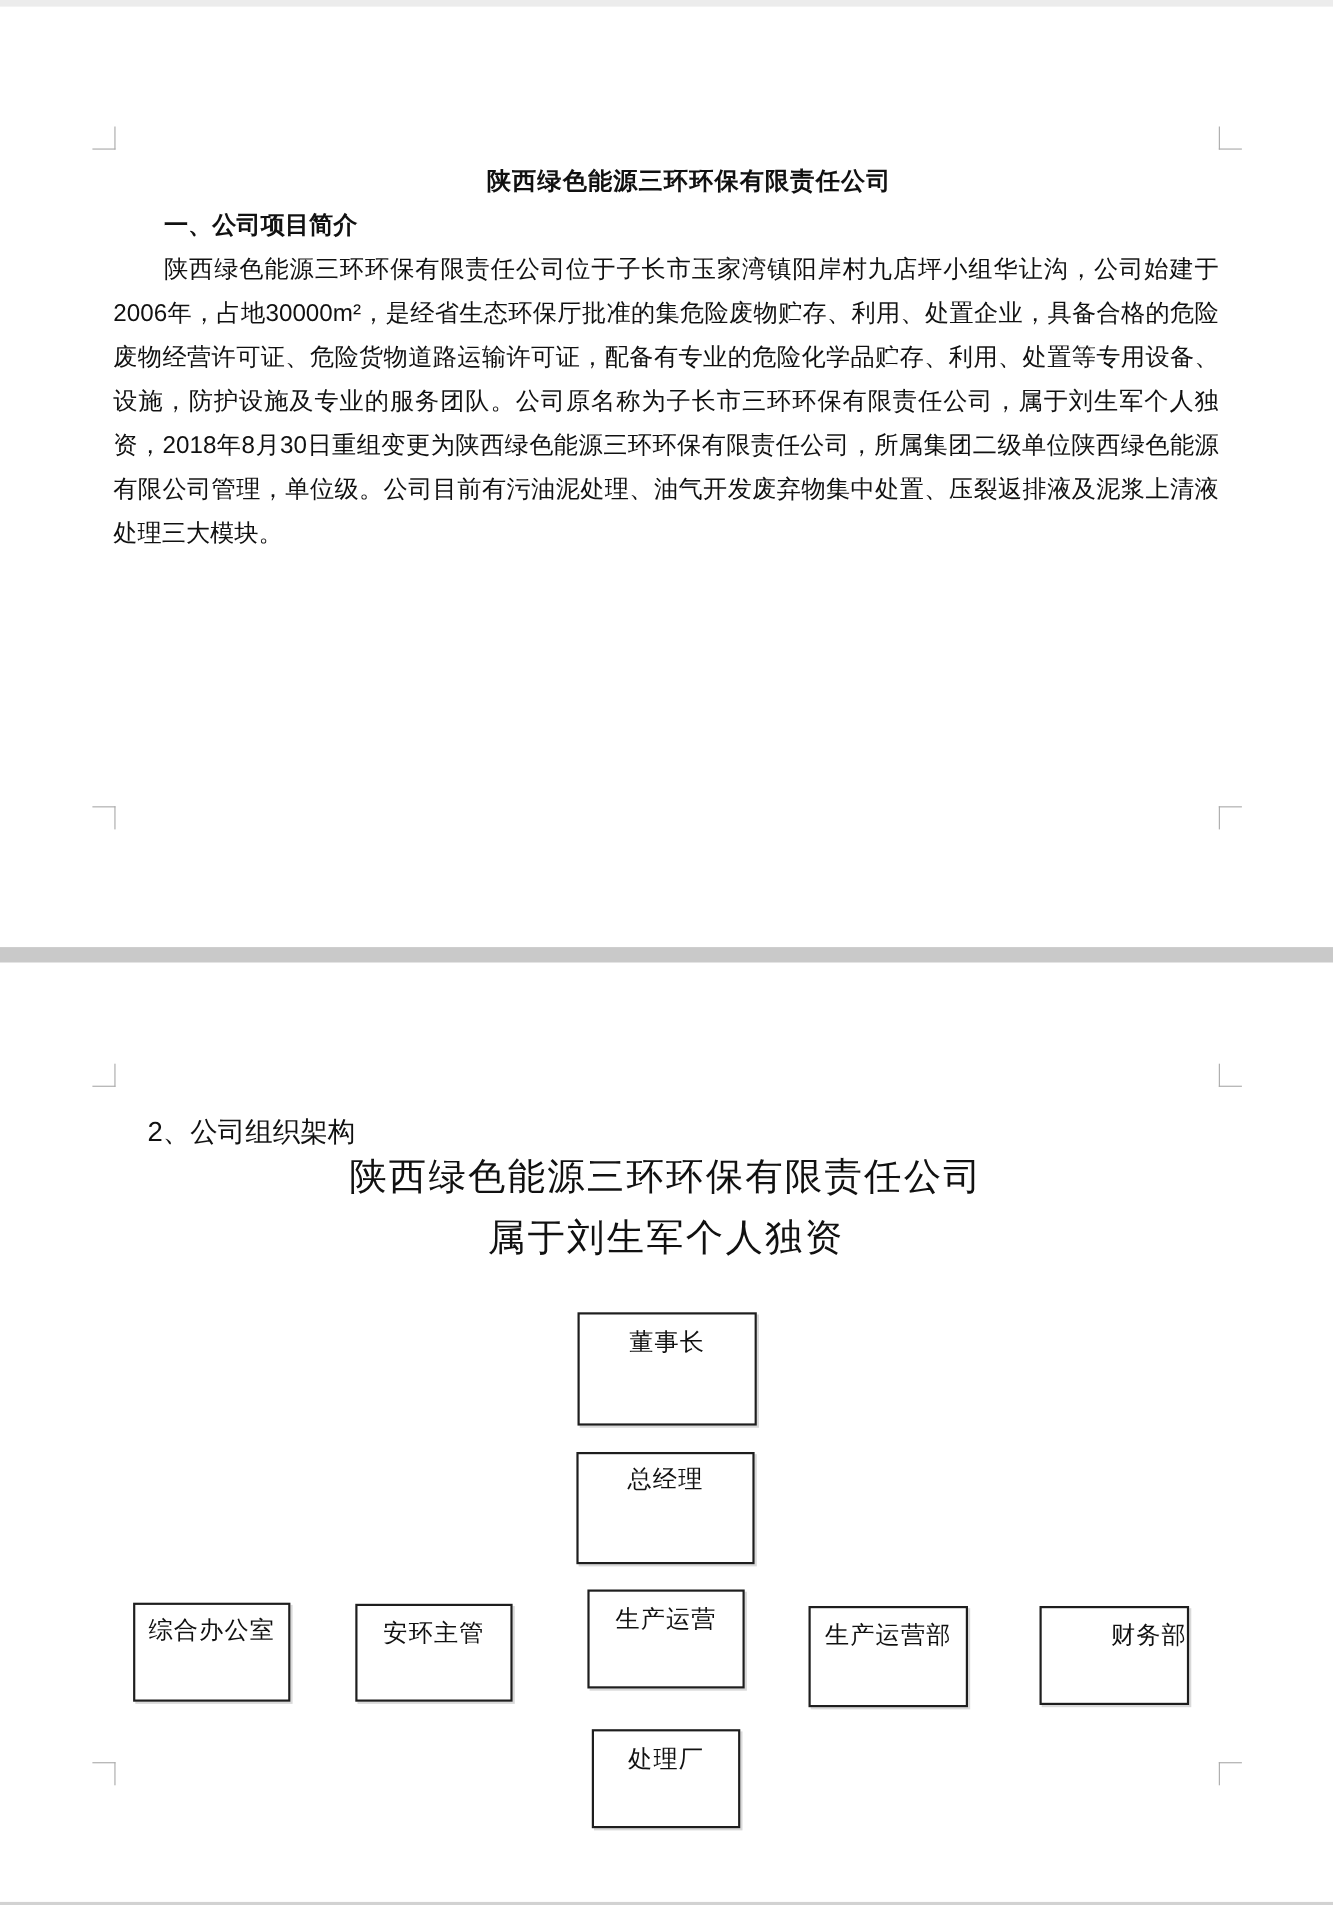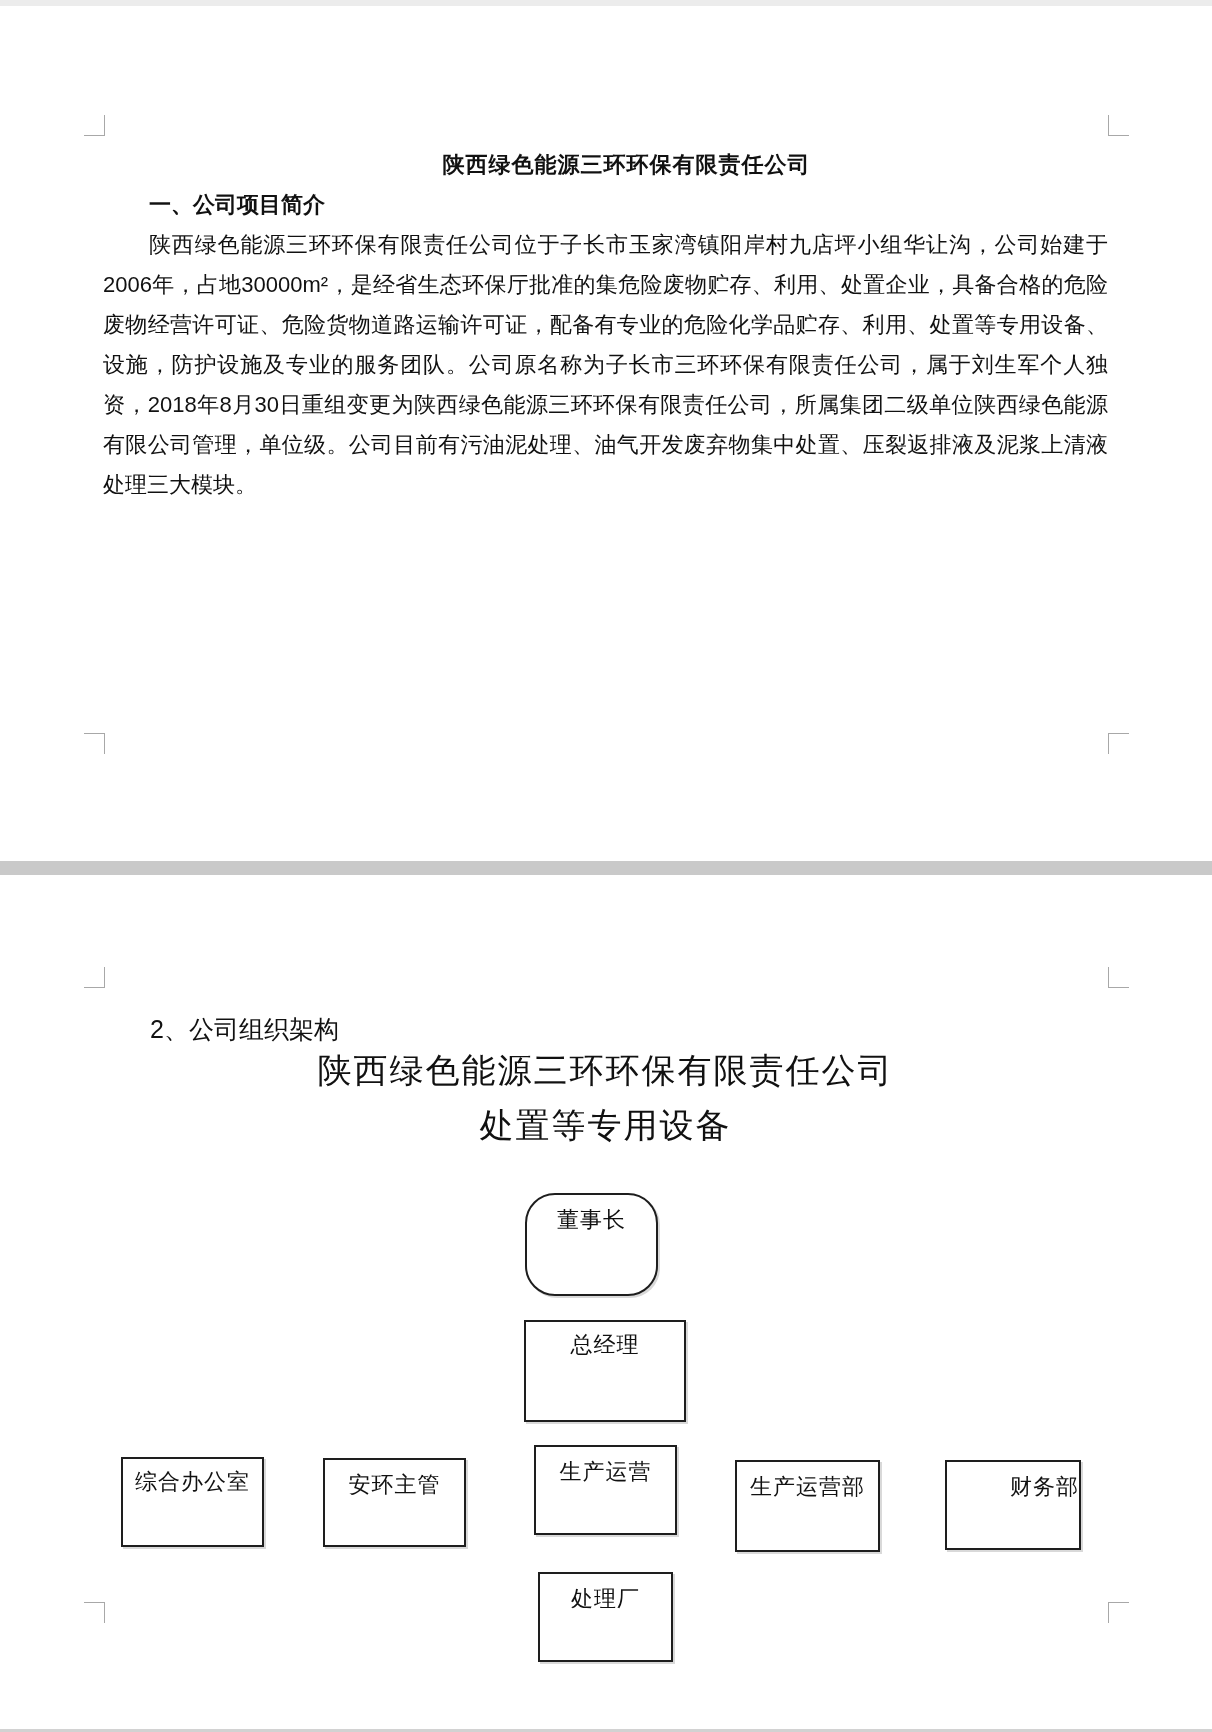--- a/index.html
+++ b/index.html
@@ -24,34 +24,34 @@
   .mark.bl { border-right-width: 1px;  border-top-width: 1px; }
   .mark.br { border-left-width: 1px;   border-top-width: 1px; }
 
   
   .content-1 { position: absolute; left: 103px; top: 145px; width: 1005px; font-size: 22px; line-height: 40px; }
   .doc-title { text-align: center; font-weight: bold; letter-spacing: 1px; position: relative; left: 21px; white-space: nowrap; }
   .sec-heading { font-weight: bold; padding-left: 46px; }
   .para { text-align: justify; text-indent: 46px; }
 
   
-  .sec2-heading { position: absolute; left: 150px; top: 1015px; font-size: 25px; line-height: 28px; }
+  .sec2-heading { position: absolute; left: 134px; top: 1015px; font-size: 25px; line-height: 28px; }
   .chart-title { position: absolute; left: 103px; width: 1005px; text-align: center; font-size: 34px; line-height: 34px; letter-spacing: 2px; white-space: nowrap; }
   .chart-title.l1 { top: 1053px; }
   .chart-title.l2 { top: 1108px; }
 
   
   .obox {
     position: absolute; box-sizing: border-box;
     background: #ffffff; border: 2px solid #1e1e1e;
     box-shadow: 2px 2px 0 rgba(0,0,0,0.15);
     text-align: center; font-size: 22px; letter-spacing: 1px;
     padding-top: 13px; line-height: 24px;
   }
-  .obox.chairman      { left: 525px; top: 1193px; width: 133px; height: 103px; border-radius: 30px; }
+  .obox.chairman      { left: 525px; top: 1193px; width: 163px; height: 103px; }
   .obox.gm            { left: 524px; top: 1320px; width: 162px; height: 102px; font-family: Liberation Mono, monospace; }
   .obox.prod-op       { left: 534px; top: 1445px; width: 143px; height: 90px; }
   .obox.office        { left: 121px; top: 1457px; width: 143px; height: 90px; font-family: Liberation Mono, monospace; }
   .obox.safety        { left: 323px; top: 1458px; width: 143px; height: 89px; }
   .obox.prod-op-dept  { left: 735px; top: 1460px; width: 145px; height: 92px; }
   .obox.finance       { left: 945px; top: 1460px; width: 136px; height: 90px; text-align: right; }
   .obox.plant         { left: 538px; top: 1572px; width: 135px; height: 90px; }
 </style>
 </head>
 <body>
@@ -77,21 +77,21 @@
 
   <div>
     <div class="mark tl" style="left:84px;   top:967px;"></div>
     <div class="mark tr" style="left:1108px; top:967px;"></div>
     <div class="mark bl" style="left:84px;   top:1602px;"></div>
     <div class="mark br" style="left:1108px; top:1602px;"></div>
 
     <div class="sec2-heading">2、公司组织架构</div>
 
     <div class="chart-title l1">陕西绿色能源三环环保有限责任公司</div>
-    <div class="chart-title l2">处置等专用设备</div>
+    <div class="chart-title l2">属于刘生军个人独资</div>
 
     <div>
       <div class="obox chairman">
         <span>董事长</span>
       </div>
       <div class="obox gm">
         <span>总经理</span>
       </div>
       <div class="obox prod-op">
         <span>生产运营</span>

